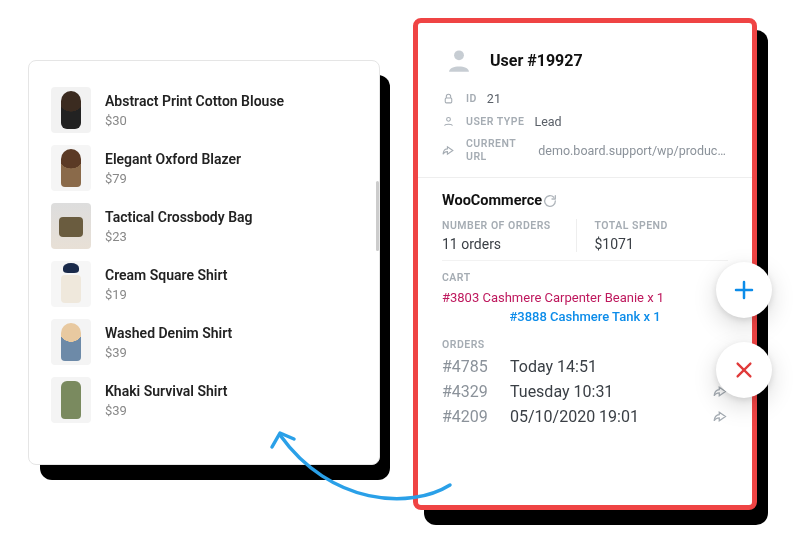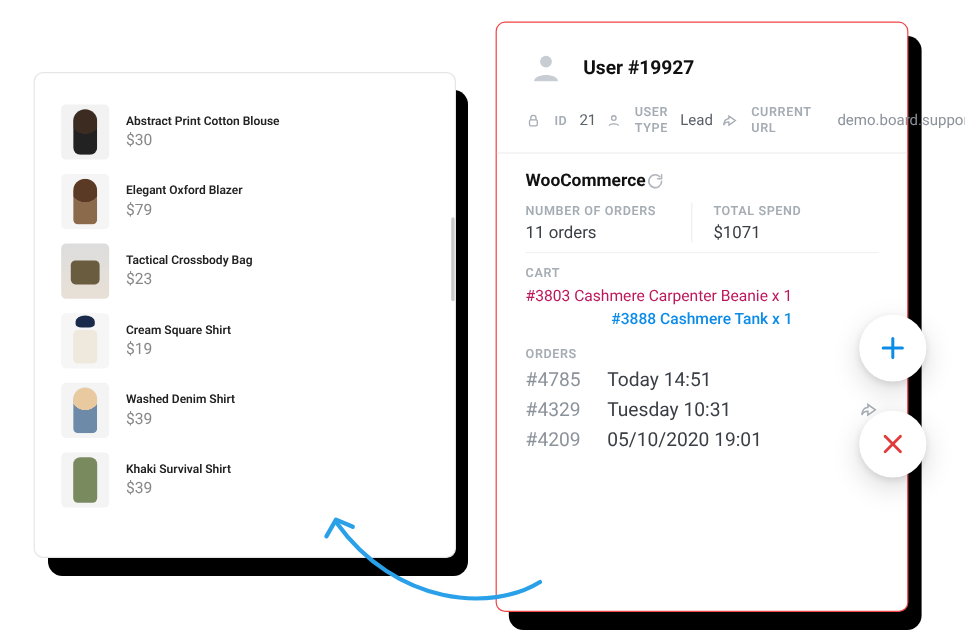--- a/index.html
+++ b/index.html
@@ -51,21 +51,21 @@
   }
   .thumb {
     width: 40px; height: 46px;
     background: #eee;
     border-radius: 4px;
     flex-shrink: 0;
     position: relative;
     overflow: hidden;
   }
   .product .info { display: flex; flex-direction: column; }
-  .product .name { font-size: 10px; font-weight: 600; color: #222; line-height: 1.3; }
+  .product .name { font-size: 14px; font-weight: 600; color: #222; line-height: 1.3; }
   .product .price { font-size: 13px; color: #888; margin-top: 2px; }
   .scrollbar-hint {
     position: absolute;
     right: 0; top: 120px;
     width: 3px; height: 70px;
     background: #ccc;
     border-radius: 2px;
   }
 
   
@@ -91,37 +91,37 @@
     background: #000;
     border-radius: 12px;
     z-index: 3;
   }
   .panel-right {
     position: absolute;
     left: 413px; top: 18px;
     width: 344px; height: 492px;
     background: #fff;
     border-radius: 8px;
-    border: 1px solid #ef4444;
+    border: 5px solid #ef4444;
     z-index: 4;
     display: flex; flex-direction: column;
   }
   .user-head {
     display: flex; align-items: center; gap: 14px;
     padding: 20px 24px 10px 24px;
   }
   .avatar {
     width: 34px; height: 34px;
     display: flex; align-items: center; justify-content: center;
     color: #bbb;
   }
   .user-title { font-size: 16px; font-weight: 700; color: #111; }
   .meta {
     padding: 4px 24px 14px 24px;
-    display: flex; flex-direction: row; gap: 8px;
+    display: flex; flex-direction: column; gap: 8px;
     font-size: 12px;
     border-bottom: 1px solid #eee;
   }
   .meta-row { display: flex; align-items: center; gap: 10px; }
   .meta-row .mi { width: 14px; color: #a5acb3; flex-shrink: 0; }
   .meta-row .lab { color: #a5acb3; letter-spacing: 0.5px; font-size: 10.5px; font-weight: 600; text-transform: uppercase; }
   .meta-row .val { color: #5a6068; font-size: 12.5px; }
   .meta-row .url { color: #8b929a; font-size: 12.5px; white-space: nowrap; overflow: hidden; text-overflow: ellipsis; max-width: 200px; }
 
   .section {

